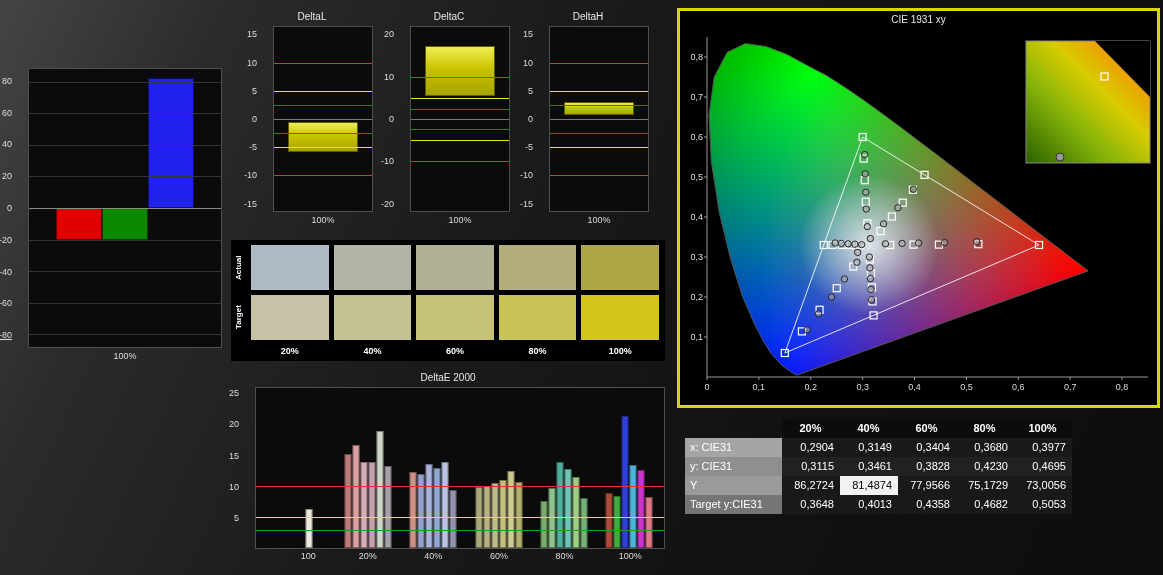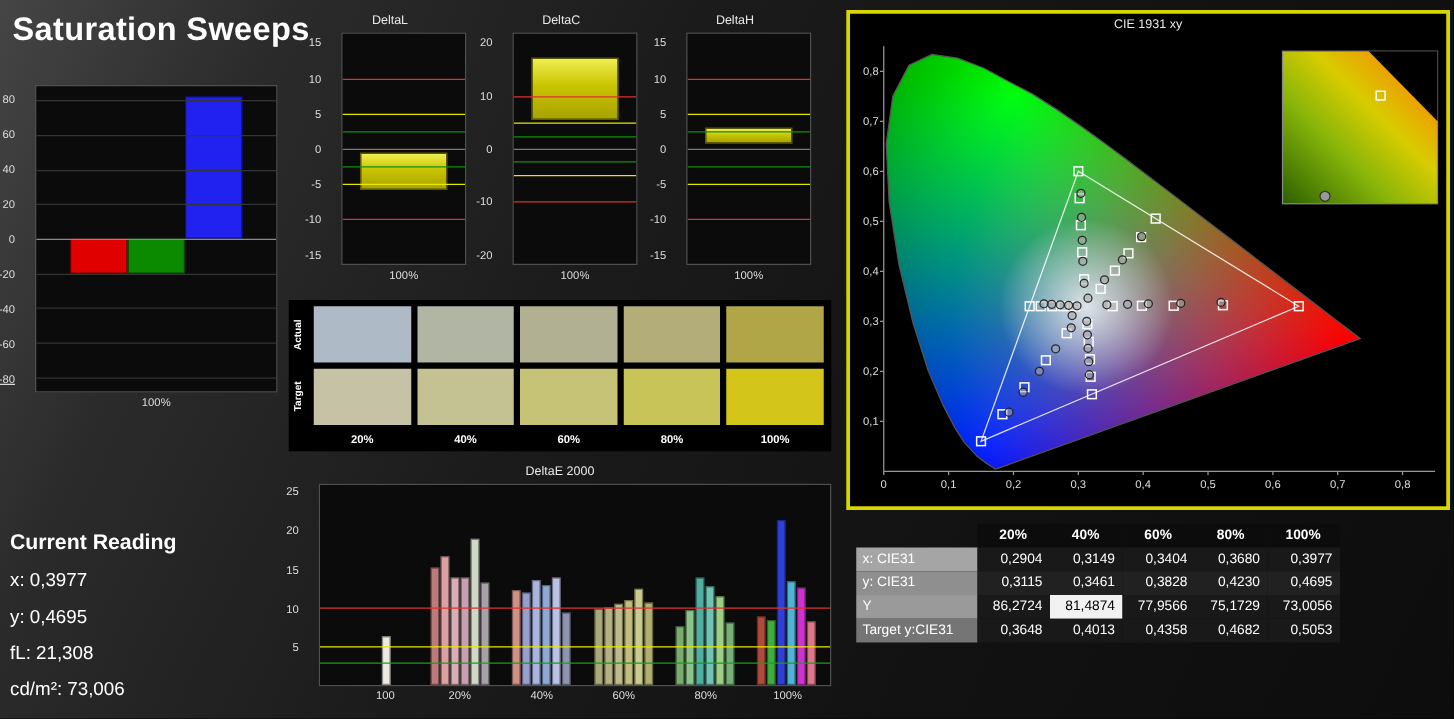--- a/index.html
+++ b/index.html
@@ -14,21 +14,21 @@
   .yticks{position:relative;width:24px;flex:0 0 24px}
   .ytick{position:absolute;right:16px;transform:translateY(-50%);font-size:9px;color:#ddd;white-space:nowrap}
   .plot{position:relative;flex:1;background:#0b0b0b;border:1px solid #4f4f4f;overflow:hidden}
   .gridline{position:absolute;left:0;right:0;height:1px;background:#343434;z-index:3}
   .gridline.zero{background:#8a8a8a}
   .refline{position:absolute;left:0;right:0;height:1px;z-index:4}
   .zeroline{position:absolute;left:0;right:0;height:1px;background:#787878;z-index:1}
   .xlabel{font-size:9px;color:#ddd;text-align:center;margin-top:3px}
 
   .rgb-panel{position:absolute;left:4px;top:64px;width:218px}
-  .rgb-panel .plotwrap{height:246px;margin-top:4px}
+  .rgb-panel .plotwrap{height:280px;margin-top:4px}
   .rgb-panel .xlabel{padding-left:24px}
   .rgbbar{position:absolute;z-index:2;border:1px solid rgba(0,0,0,.55)}
 
   .mini{position:absolute;top:10px;width:122px}
   .mini .plotwrap{height:186px;margin-top:2px}
   .mini .yticks{width:22px;flex:0 0 22px}
   .mini .xlabel{padding-left:22px}
   #mini-dl{left:251px}
   #mini-dc{left:388px}
   #mini-dh{left:527px}
@@ -65,21 +65,20 @@
 
   .reading{position:absolute;left:8px;top:424px}
   .reading-title{font-size:17px;font-weight:bold;margin-bottom:12px}
   .reading-line{font-size:15px;margin-bottom:12px}
 </style>
 </head>
 <body>
 
 <div class="stage">
 
-  <div class="page-title">Saturation Sweeps</div>
 
   <section class="rgb-panel">
     <div class="plotwrap">
       <div class="yticks">
           <div class="ytick" style="top: 4.54545%;">80</div>
           <div class="ytick" style="top: 15.9091%;">60</div>
           <div class="ytick" style="top: 27.2727%;">40</div>
           <div class="ytick" style="top: 38.6364%;">20</div>
           <div class="ytick" style="top: 50%;">0</div>
           <div class="ytick" style="top: 61.3636%;">-20</div>
@@ -452,21 +451,14 @@
       <div class="trow">
         <div class="tcell tlabel l4">Target y:CIE31</div>
         <div class="tcell tval">0,3648</div>
         <div class="tcell tval">0,4013</div>
         <div class="tcell tval">0,4358</div>
         <div class="tcell tval">0,4682</div>
         <div class="tcell tval">0,5053</div>
       </div>
     </div>
 
-  <div class="reading">
-    <div class="reading-title">Current Reading</div>
-    <div class="reading-line">x: 0,3977</div>
-    <div class="reading-line">y: 0,4695</div>
-    <div class="reading-line">fL: 21,308</div>
-    <div class="reading-line">cd/m²: 73,006</div>
-  </div>
 
 </div>
 
 </body></html>

